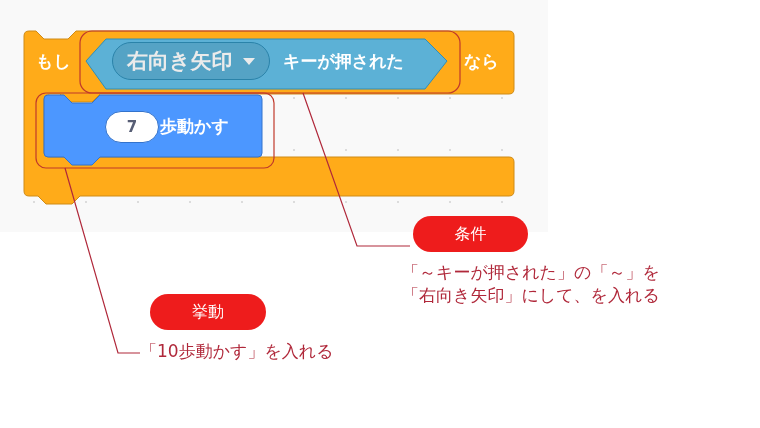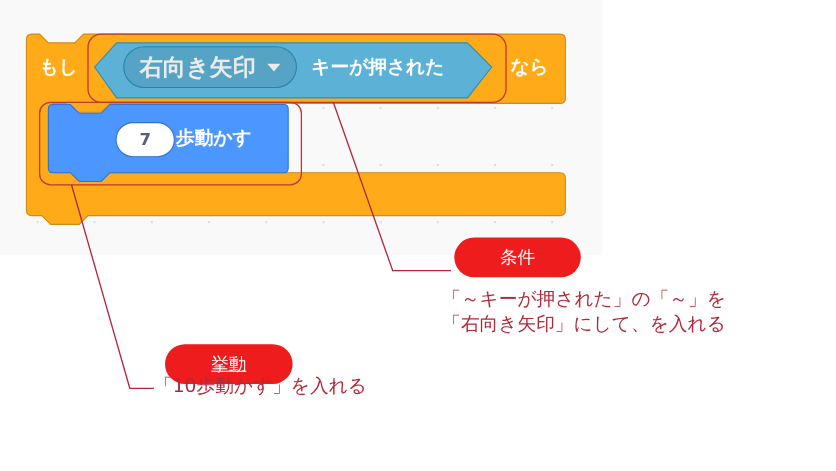--- a/index.html
+++ b/index.html
@@ -71,14 +71,14 @@
 
 <svg class="lines" width="760" height="428">
   <polyline points="303,93 357,246 410,246" fill="none" stroke="#b0283a" stroke-width="1.2"></polyline>
   <polyline points="65,168 118,353 140,353" fill="none" stroke="#b0283a" stroke-width="1.2"></polyline>
 </svg>
 
 <div class="badge" style="left:413px; top:216px; width:115px;">条件</div>
 <div class="caption" style="left:402px; top:261px;">「～キーが押された」の「～」を</div>
 <div class="caption" style="left:402px; top:284px;">「右向き矢印」にして、を入れる</div>
 
-<div class="badge" style="left:150px; top:313px; width:116px;text-decoration:underline;">挙動</div>
+<div class="badge" style="left:150px; top:294px; width:116px;">挙動</div>
 <div class="caption" style="left:140px; top:340px;">「10歩動かす」を入れる</div>
 
 </body></html>

